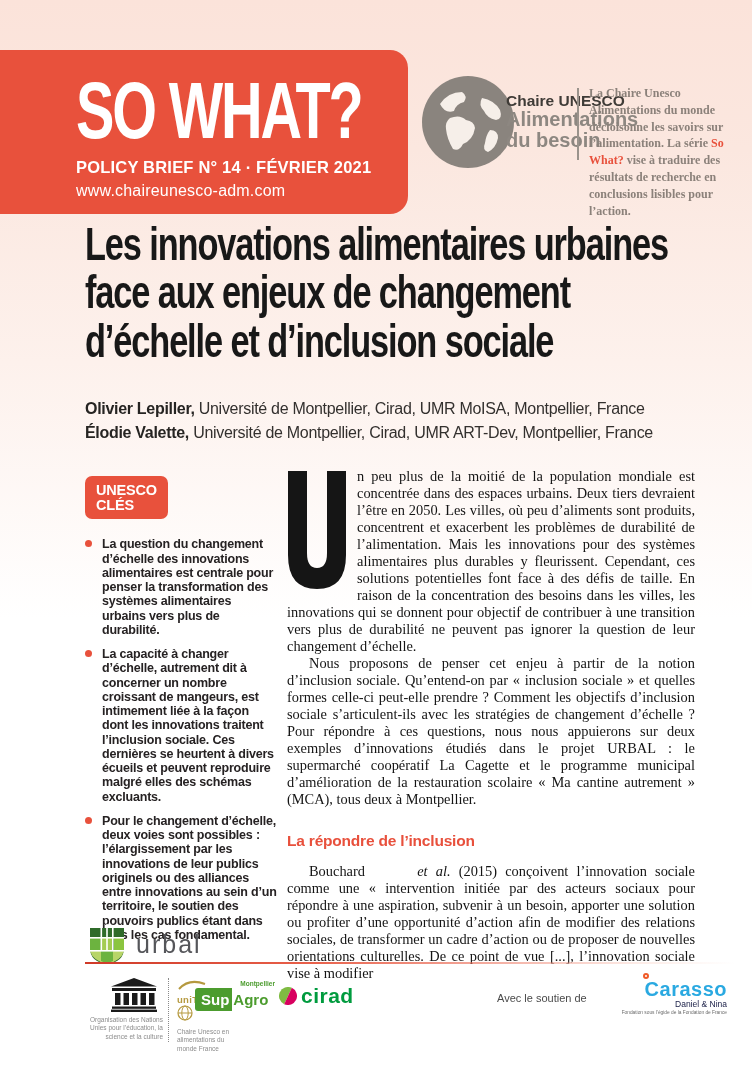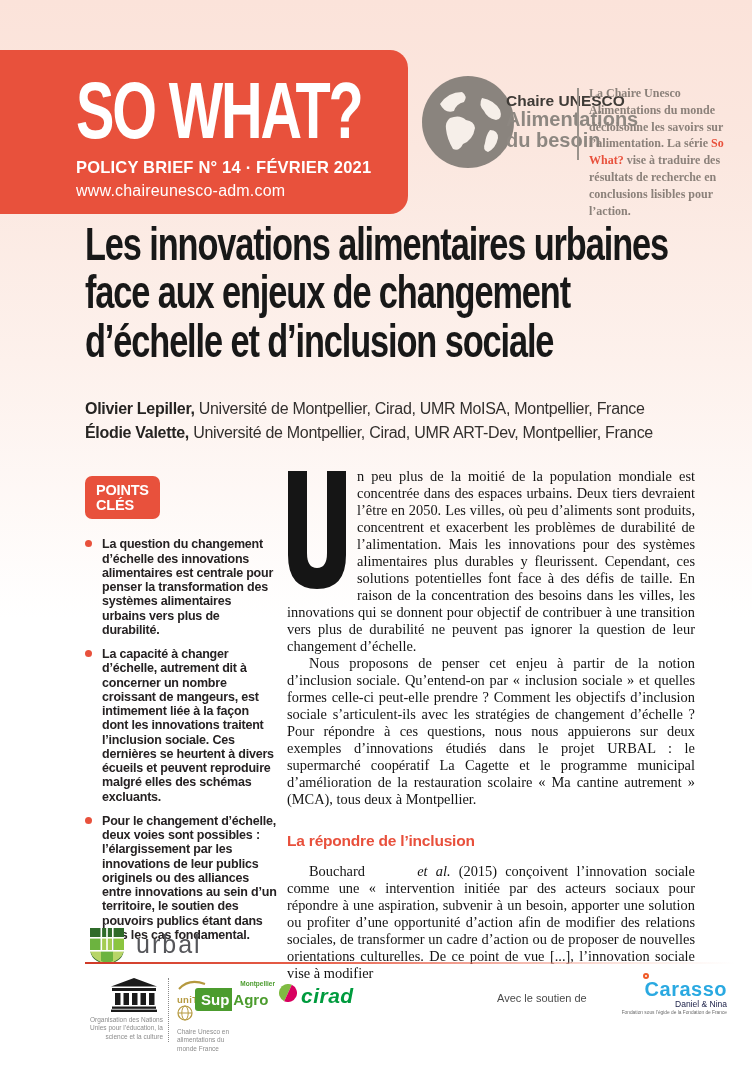--- a/index.html
+++ b/index.html
@@ -68,21 +68,21 @@
   .caption { font-size:6.5px; color:#8c8c8c; line-height:1.3; }
   .cap-right { text-align:right; }
   .dotted-div { position:absolute; left:168px; top:2px; height:64px; border-left:1px dotted #8a8a8a; }
   .unitwin-block { position:absolute; left:177px; top:0; width:62px; }
   .unitwin-word { font-size:9.5px; font-weight:700; color:#b5993f; letter-spacing:0.3px; }
   .supagro { position:absolute; left:195px; top:4px; width:80px; }
   .supagro-city { display:block; text-align:right; font-size:6.5px; color:#4c9c2e; font-weight:700; margin-bottom:1px; }
   .supagro-row { display:flex; align-items:center; }
   .supagro-sup { background:#4c9c2e; color:#fff; font-weight:700; font-size:15px; padding:3px 3px 3px 6px; border-radius:3px 0 0 3px; }
   .supagro-agro { color:#4c9c2e; font-weight:700; font-size:15px; padding:3px 4px 3px 1px; }
-  .cirad { position:absolute; left:279px; top:8px; display:flex; align-items:flex-start;font-style:italic; }
+  .cirad { position:absolute; left:279px; top:8px; display:flex; align-items:center; }
   .cirad-label { margin-left:4px; font-size:21px; font-weight:700; color:#009b3e; letter-spacing:0.5px; }
   .support { position:absolute; left:497px; top:16px; font-size:11px; font-weight:400; color:#4a4a4a; }
   .carasso { position:absolute; left:597px; top:2px; width:130px; text-align:right; }
   .carasso-name { position:relative; display:inline-block; font-size:20px; font-weight:700; color:#2aa9e1; letter-spacing:0.5px; }
   .carasso-ring { position:absolute; left:-2px; top:-5px; width:6px; height:6px; border:2px solid #f05a28; border-radius:50%; }
   .carasso-sub { font-size:8.5px; font-weight:400; color:#20254c; margin-top:-2px; }
   .carasso-tag { font-size:4.8px; color:#6b6b6b; margin-top:1px; }
 </style>
 </head>
 <body>
@@ -121,21 +121,21 @@
     <div class="line">d’échelle et d’inclusion sociale</div>
   </div>
 
   <div class="authors">
     <div><b>Olivier Lepiller,</b><span> Université de Montpellier, Cirad, UMR MoISA, Montpellier, France</span></div>
     <div><b>Élodie Valette,</b><span> Université de Montpellier, Cirad, UMR ART-Dev, Montpellier, France</span></div>
   </div>
 
   <div class="sidebar">
     <div class="badge">
-      <span>POINTS</span>
+      <span>UNESCO</span>
       <span>CLÉS</span>
     </div>
     <div class="kp-list">
       <div class="kp-item">
         <span class="kp-dot"></span>
         <span>La question du changement d’échelle des innovations alimentaires est centrale pour penser la transformation des systèmes alimentaires urbains vers plus de durabilité.</span>
       </div>
       <div class="kp-item">
         <span class="kp-dot"></span>
         <span>La capacité à changer d’échelle, autrement dit à concerner un nombre croissant de mangeurs, est intimement liée à la façon dont les innovations traitent l’inclusion sociale. Ces dernières se heurtent à divers écueils et peuvent reproduire malgré elles des schémas excluants.</span>

